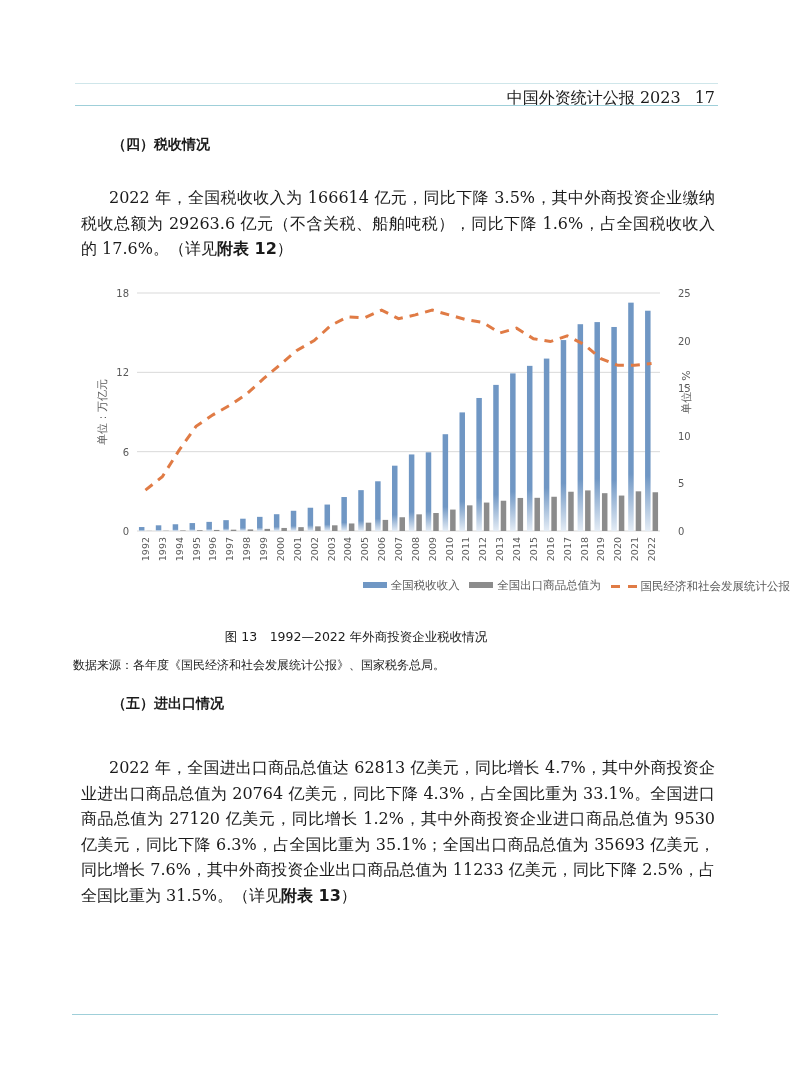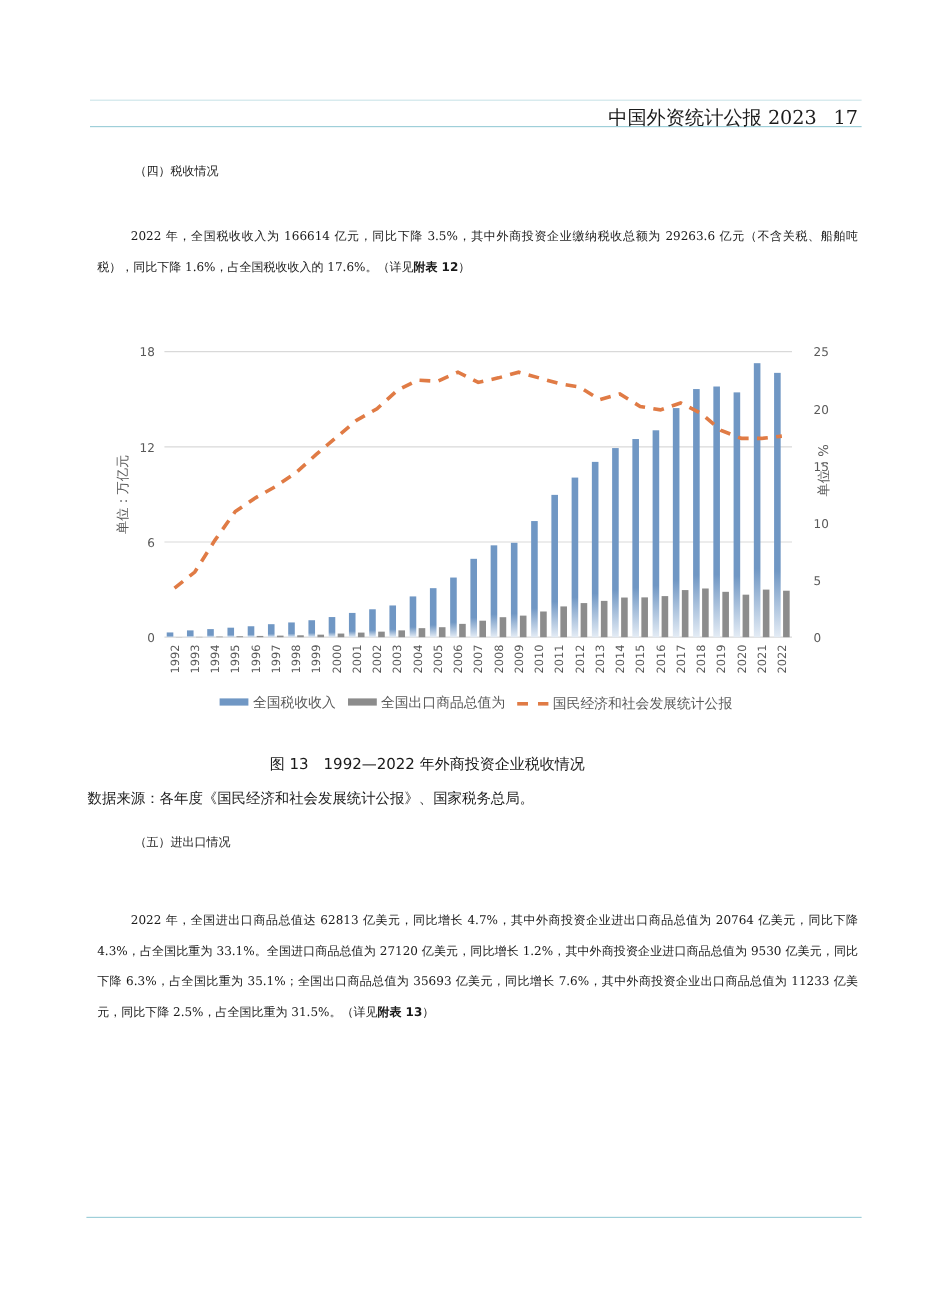--- a/index.html
+++ b/index.html
@@ -5,31 +5,31 @@
   html,body{margin:0;padding:0;background:#ffffff;}
   body{width:793px;height:1077px;position:relative;overflow:hidden;
        font-family:"DejaVu Serif","Liberation Serif",serif;color:#1a1a1a;}
   .rule{position:absolute;left:75px;width:643px;height:1px;background:#9fcfd9;}
   .rule.top1{top:83px;background:#cfe6ea;}
   .rule.top2{top:105px;}
   .rule.bottom{top:1014px;left:72px;width:646px;}
   .running-head{position:absolute;right:78px;top:88px;font-size:16px;
        font-family:"DejaVu Serif",serif;letter-spacing:0;}
   .running-head .pg{margin-left:14px;}
-  .section-title{position:absolute;left:112px;font-weight:normal;font-size:10px;
+  .section-title{position:absolute;left:112px;font-weight:bold;font-size:14px;
        font-family:"DejaVu Sans","Liberation Sans",sans-serif;text-align:right;}
-  .para{position:absolute;left:81px;width:634px;font-size:10px;line-height:25.5px;
+  .para{position:absolute;left:81px;width:634px;font-size:16px;line-height:25.5px;
        text-align:justify;text-indent:28px;}
   .para b{font-family:"DejaVu Sans",sans-serif;font-weight:bold;}
   .fig-caption{position:absolute;left:0;width:712px;text-align:center;top:629px;
        font-size:12.5px;font-family:"DejaVu Sans","Liberation Sans",sans-serif;}
   .source{position:absolute;left:73px;top:657px;font-size:12px;}
   .chart{position:absolute;left:92px;top:283px;width:625px;height:320px;}
   .chart svg text{font-family:"DejaVu Sans","Liberation Sans",sans-serif;fill:#595959;}
-  .legend{position:absolute;left:0;width:793px;top:577px;text-align:center;
+  .legend{position:absolute;left:0;width:793px;top:577px;text-align:right;
        font-size:11.5px;color:#595959;font-family:"DejaVu Sans",sans-serif;}
   .legend .item{display:inline-flex;align-items:center;margin:0 3px;}
   .legend .sw{display:inline-block;width:24px;height:6px;margin-right:4px;}
   .legend .dash{display:inline-block;width:26px;height:3px;margin-right:4px;
        background:linear-gradient(90deg,#e07b45 0 9px,transparent 9px 17px,#e07b45 17px 26px);}
 </style>
 </head>
 <body>
 
 <div class="rule top1"></div>

